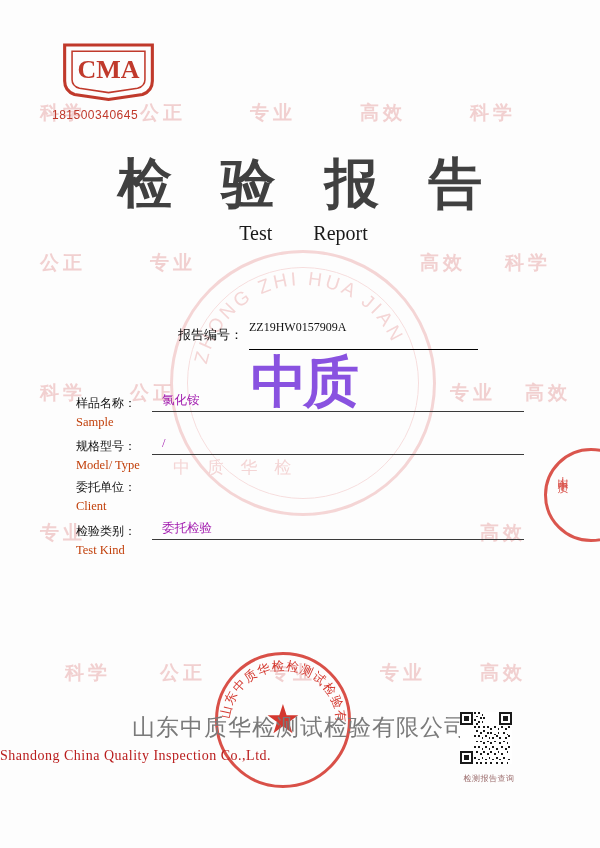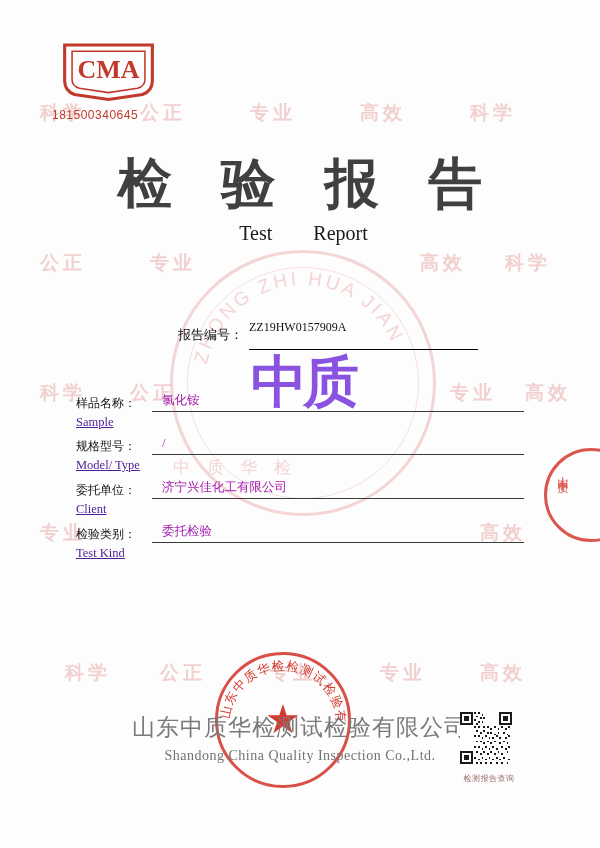--- a/index.html
+++ b/index.html
@@ -179,24 +179,23 @@
   .field-value {
     flex: 1;
     border-bottom: 1px solid #3a3a3a;
     padding: 0 0 2px 10px;
     font-size: 12.5px;
     color: #a21caf;
     min-height: 16px;
   }
   .field-label-en {
     font-size: 12.5px;
-    color: #4c1d95;
+    color: #c2410c;
     margin-top: 3px;
     font-family: "Liberation Serif", serif;
-    text-decoration: underline;
   }
 
   
   .seal {
     position: absolute;
     left: 215px;
     top: 652px;
     width: 136px;
     height: 136px;
   }
@@ -228,23 +227,23 @@
     font-size: 23px;
     color: #7a7a7a;
     letter-spacing: 1px;
     font-family: "Liberation Serif", serif;
   }
   .footer-en {
     position: absolute;
     left: 0;
     right: 0;
     top: 748px;
-    text-align: center;
+    text-align: left;
     font-size: 14px;
-    color: #737373;
+    color: #b91c1c;
     letter-spacing: .5px;
     font-family: "Liberation Serif", serif;
   }
 
   
   .qr-wrap {
     position: absolute;
     left: 460px;
     top: 712px;
     width: 58px;
@@ -364,21 +363,20 @@
       <div class="field-line">
         <div class="field-label-cn">规格型号：</div>
         <div class="field-value">/</div>
       </div>
       <div class="field-label-en">Model/ Type</div>
     </div>
 
     <div class="field">
       <div class="field-line">
         <div class="field-label-cn">委托单位：</div>
-        <div class="field-value">济宁兴佳化工有限公司</div>
       </div>
       <div class="field-label-en">Client</div>
     </div>
 
     <div class="field">
       <div class="field-line">
         <div class="field-label-cn">检验类别：</div>
         <div class="field-value">委托检验</div>
       </div>
       <div class="field-label-en">Test Kind</div>

